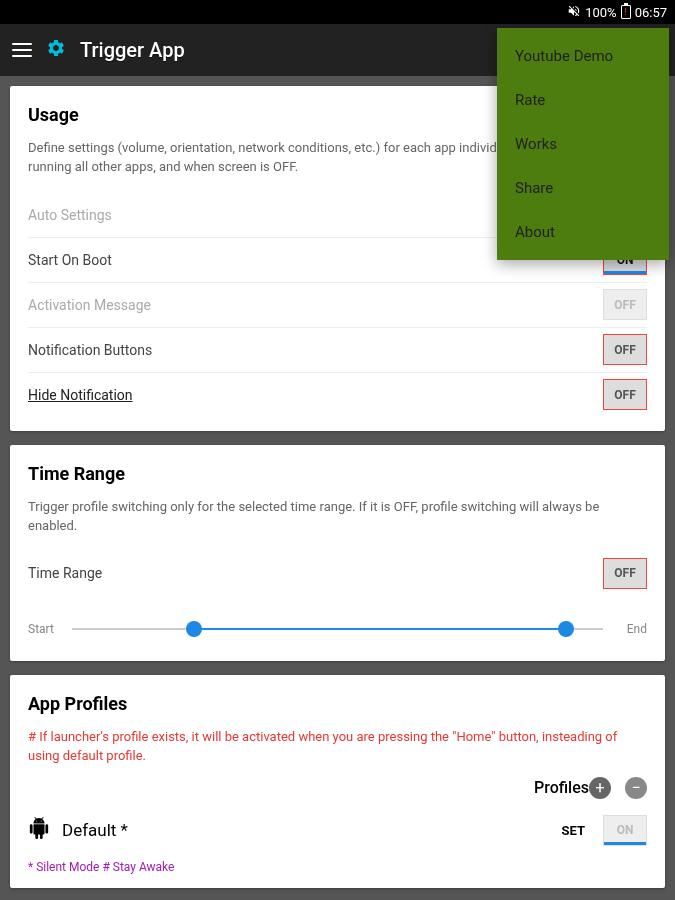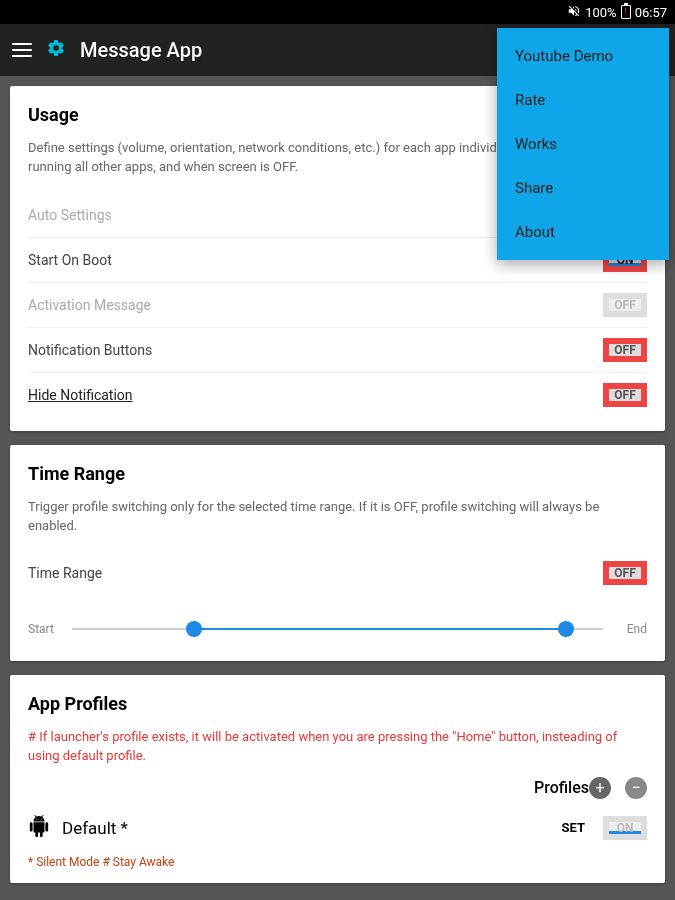--- a/index.html
+++ b/index.html
@@ -18,21 +18,21 @@
 .toolbar-title { font-size: 20px; font-weight: 500; text-shadow: 0 1px 1px rgba(0,0,0,.6); }
 
 .content { padding: 10px; height: calc(900px - 76px); overflow: hidden; }
 .card { background: #fff; border-radius: 2px; padding: 18px 18px 14px; margin-bottom: 14px; box-shadow: 0 1px 3px rgba(0,0,0,.3); }
 .card h2 { font-size: 18px; font-weight: 700; color: #000; margin-bottom: 14px; }
 .card .desc { font-size: 13px; color: #666; line-height: 1.45; margin-bottom: 16px; }
 .row { display: flex; align-items: center; justify-content: space-between; min-height: 44px; }
 .row .label { font-size: 14px; color: #444; }
 .row .label.disabled { color: #aaa; }
 .row .label.link { text-decoration: underline; color: #222; }
-.toggle { width: 44px; height: 24px; background: #ddd; border: 6px solid #ef4444; display: flex; align-items: center; justify-content: center; font-size: 12px; font-weight: 700; color: #555; cursor: pointer; }
+.toggle { width: 44px; height: 31px; background: #ddd; border: 1px solid #ef4444; display: flex; align-items: center; justify-content: center; font-size: 12px; font-weight: 700; color: #555; cursor: pointer; }
 .toggle.on { color: #111; box-shadow: inset 0 -3px 0 #1e88e5; }
 .toggle.dim { color: #bbb; background: #eee; border-color: #ddd; }
 .sep { height: 1px; background: #eee; }
 
 .note-red { color: #e53935; font-size: 13px; line-height: 1.4; margin-bottom: 12px; }
 
 .slider-wrap { display: flex; align-items: center; gap: 10px; margin-top: 22px; margin-bottom: 6px; }
 .slider-end { font-size: 12px; color: #888; width: 34px; }
 .slider-track { flex: 1; height: 24px; position: relative; }
 .slider-track .rail { position: absolute; left: 0; right: 0; top: 11px; height: 2px; background: #ccc; }
@@ -43,23 +43,23 @@
 .plusminus { display: flex; gap: 14px; align-items: center; }
 .circle-btn { width: 22px; height: 22px; border-radius: 50%; display: flex; align-items: center; justify-content: center; color: #fff; font-size: 16px; line-height: 1; cursor: pointer; }
 .circle-btn.plus { background: #666; }
 .circle-btn.minus { background: #888; }
 
 .profile-row { display: flex; align-items: center; gap: 12px; margin-top: 16px; }
 .android-icon svg { width: 22px; height: 22px; fill: #000; }
 .profile-name { font-size: 17px; flex: 1; }
 .set-btn { font-size: 13px; font-weight: 700; padding: 4px 6px; cursor: pointer; }
 
-.cutoff { color: #c2410c; font-size: 12px; margin-top: 14px; }
+.cutoff { color: #a21caf; font-size: 12px; margin-top: 14px; }
 
-.menu-popup { position: absolute; top: 28px; right: 6px; width: 172px; background: #0ea5e9; box-shadow: 0 4px 14px rgba(0,0,0,.35); padding: 6px 0; z-index: 10; }
+.menu-popup { position: absolute; top: 28px; right: 6px; width: 172px; background: #4d7c0f; box-shadow: 0 4px 14px rgba(0,0,0,.35); padding: 6px 0; z-index: 10; }
 .menu-item { padding: 13px 18px; font-size: 15px; color: #222; cursor: pointer; }
 </style>
 </head>
 <body>
 
 <div class="status-bar">
   <span class="mute-icon">
     <svg viewBox="0 0 24 24">
         <path d="M16.5 12c0-1.77-1.02-3.29-2.5-4.03v2.21l2.45 2.45c.03-.2.05-.41.05-.63zm2.5 0c0 .94-.2 1.82-.54 2.64l1.51 1.51C20.63 14.91 21 13.5 21 12c0-4.28-2.99-7.86-7-8.77v2.06c2.89.86 5 3.54 5 6.71zM4.27 3L3 4.27 7.73 9H3v6h4l5 5v-6.73l4.25 4.25c-.67.52-1.42.93-2.25 1.18v2.06c1.38-.31 2.63-.95 3.69-1.81L19.73 21 21 19.73l-9-9L4.27 3zM12 4L9.91 6.09 12 8.18V4z"></path>
       </svg>
@@ -75,21 +75,21 @@
   <div class="hamburger">
       <span></span>
       <span></span>
       <span></span>
     </div>
   <div class="gear">
     <svg viewBox="0 0 24 24">
         <path d="M19.14 12.94c.04-.3.06-.61.06-.94s-.02-.64-.07-.94l2.03-1.58c.18-.14.23-.41.12-.61l-1.92-3.32c-.12-.21-.37-.29-.59-.22l-2.39.96c-.5-.38-1.03-.7-1.62-.94L14.4 2.81c-.04-.24-.24-.41-.48-.41h-3.84c-.24 0-.43.17-.47.41l-.36 2.54c-.59.24-1.13.57-1.62.94l-2.39-.96c-.22-.08-.47 0-.59.22L2.74 8.87c-.12.21-.07.47.12.61l2.03 1.58c-.05.3-.07.63-.07.94s.02.64.07.94l-2.03 1.58c-.18.14-.23.41-.12.61l1.92 3.32c.12.22.37.29.59.22l2.39-.96c.5.38 1.03.7 1.62.94l.36 2.54c.05.24.24.41.48.41h3.84c.24 0 .44-.17.47-.41l.36-2.54c.59-.24 1.13-.56 1.62-.94l2.39.96c.22.08.47 0 .59-.22l1.92-3.32c.12-.22.07-.47-.12-.61l-2.01-1.58zM12 15.6c-1.98 0-3.6-1.62-3.6-3.6s1.62-3.6 3.6-3.6 3.6 1.62 3.6 3.6-1.62 3.6-3.6 3.6z"></path>
       </svg>
   </div>
-  <div class="toolbar-title">Message App</div>
+  <div class="toolbar-title">Trigger App</div>
 </div>
 
 <div class="content">
 
   <div class="card">
     <h2>Usage</h2>
     <p class="desc">Define settings (volume, orientation, network conditions, etc.) for each app individually, when you are running all other apps, and when screen is OFF.</p>
 
     <div class="row">
       <span class="label disabled">Auto Settings</span>

